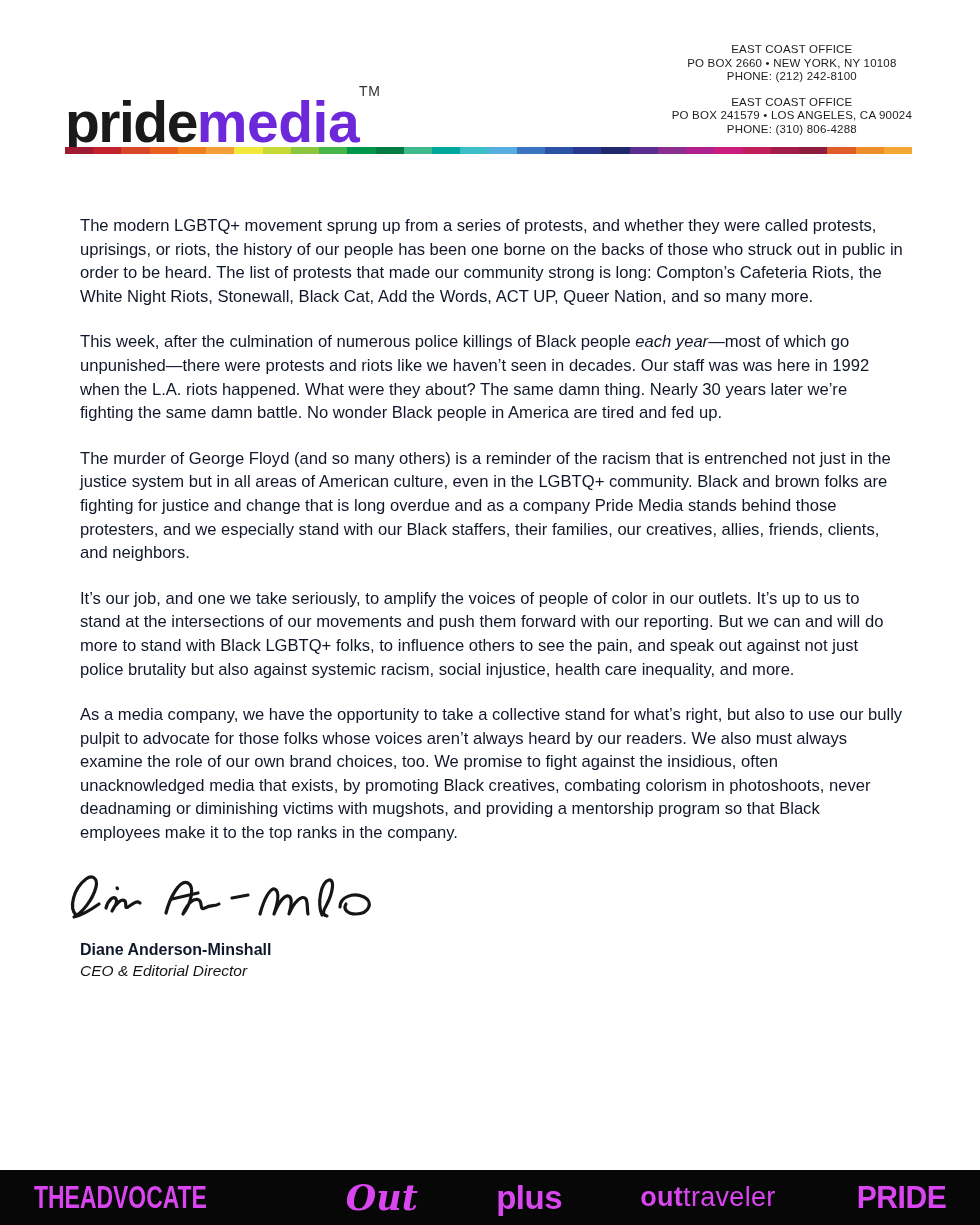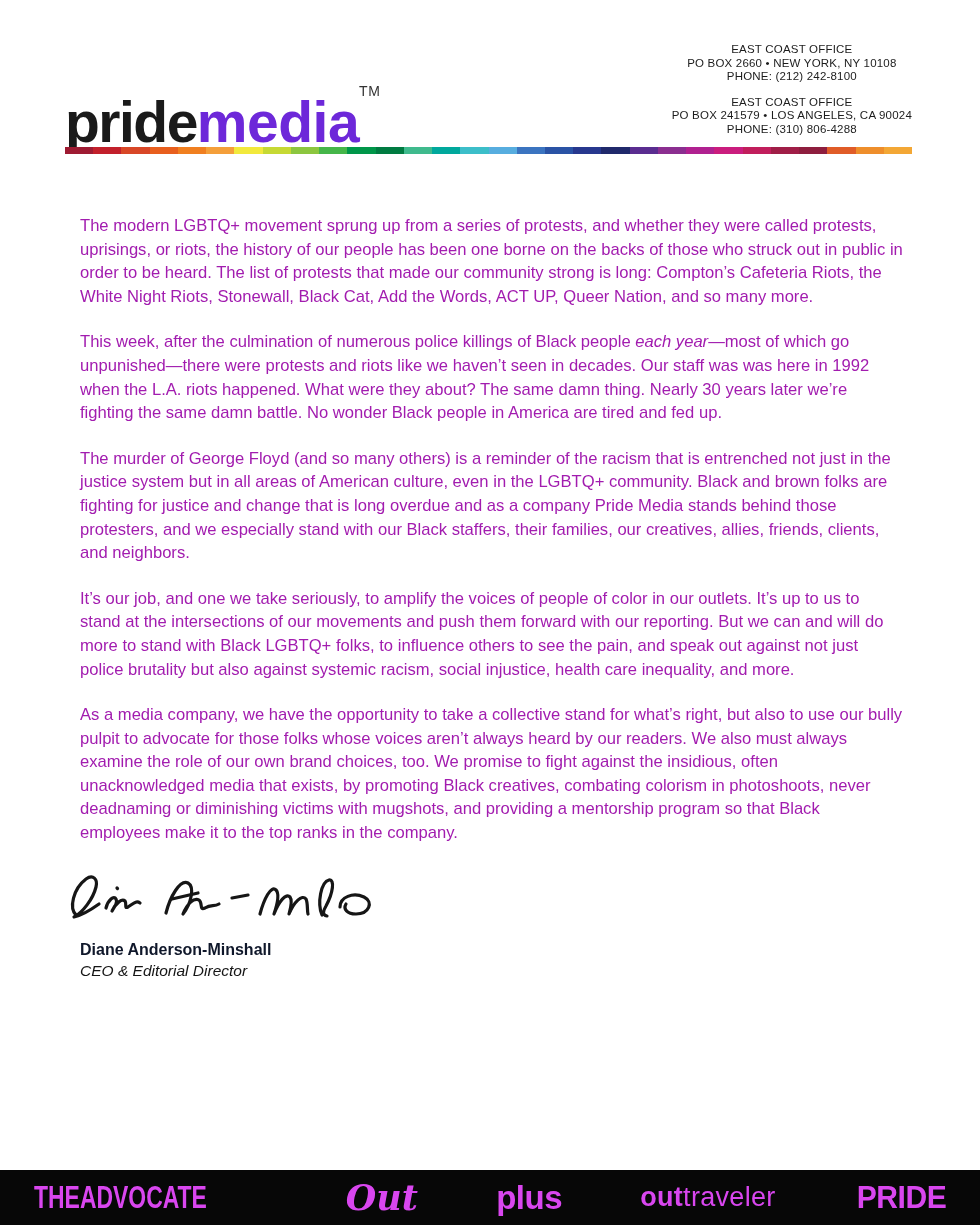--- a/index.html
+++ b/index.html
@@ -54,21 +54,21 @@
     position: absolute;
     top: 154px;
     left: 80px;
     width: 824px;
     padding-top: 60px;
   }
   .content p {
     font-size: 16.6px;
     line-height: 23.6px;
     margin-bottom: 22px;
-    color: #a21caf;
+    color: #0f172a;
   }
   .closing { margin-top: 30px; }
 
   .signature-wrap { margin: 4px 0 0 -14px; }
   .signature-wrap svg { display: block; }
 
   .signer-name  { font-weight: bold; font-size: 16px; margin-top: 10px; color: #0f172a; }
   .signer-title { font-style: italic; font-size: 15.5px; margin-top: 3px; color: #151515; }
 
   

